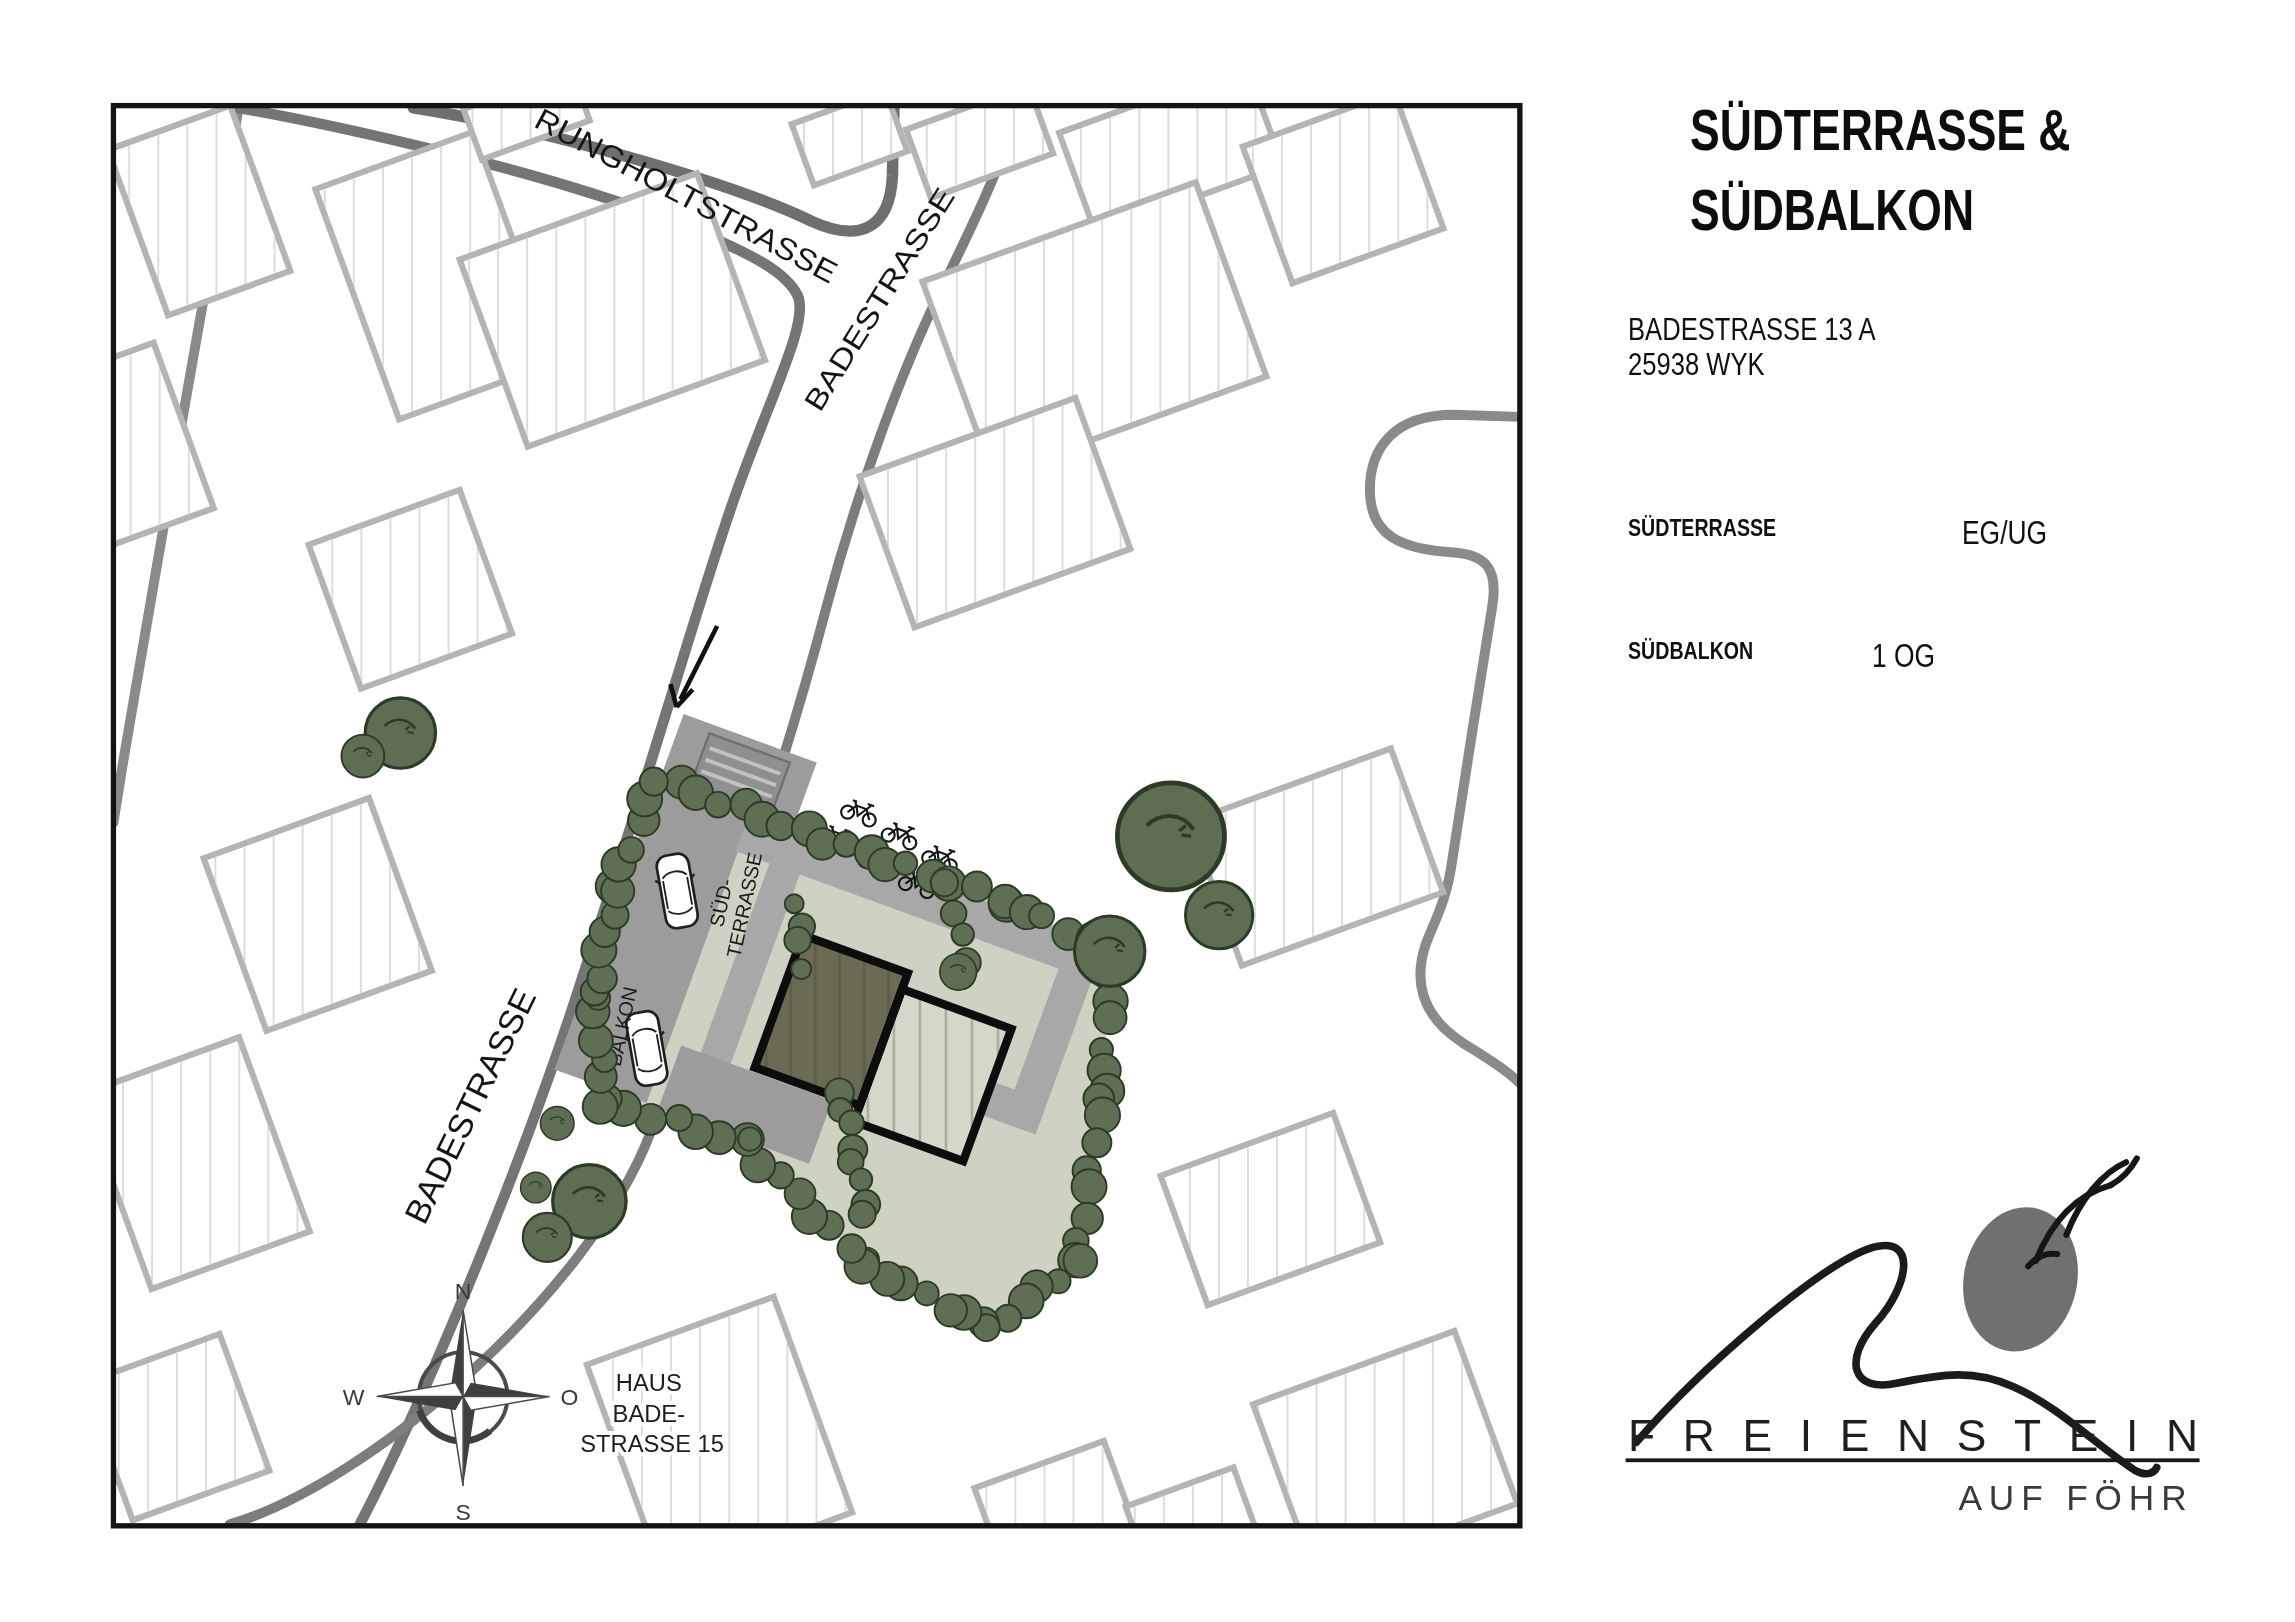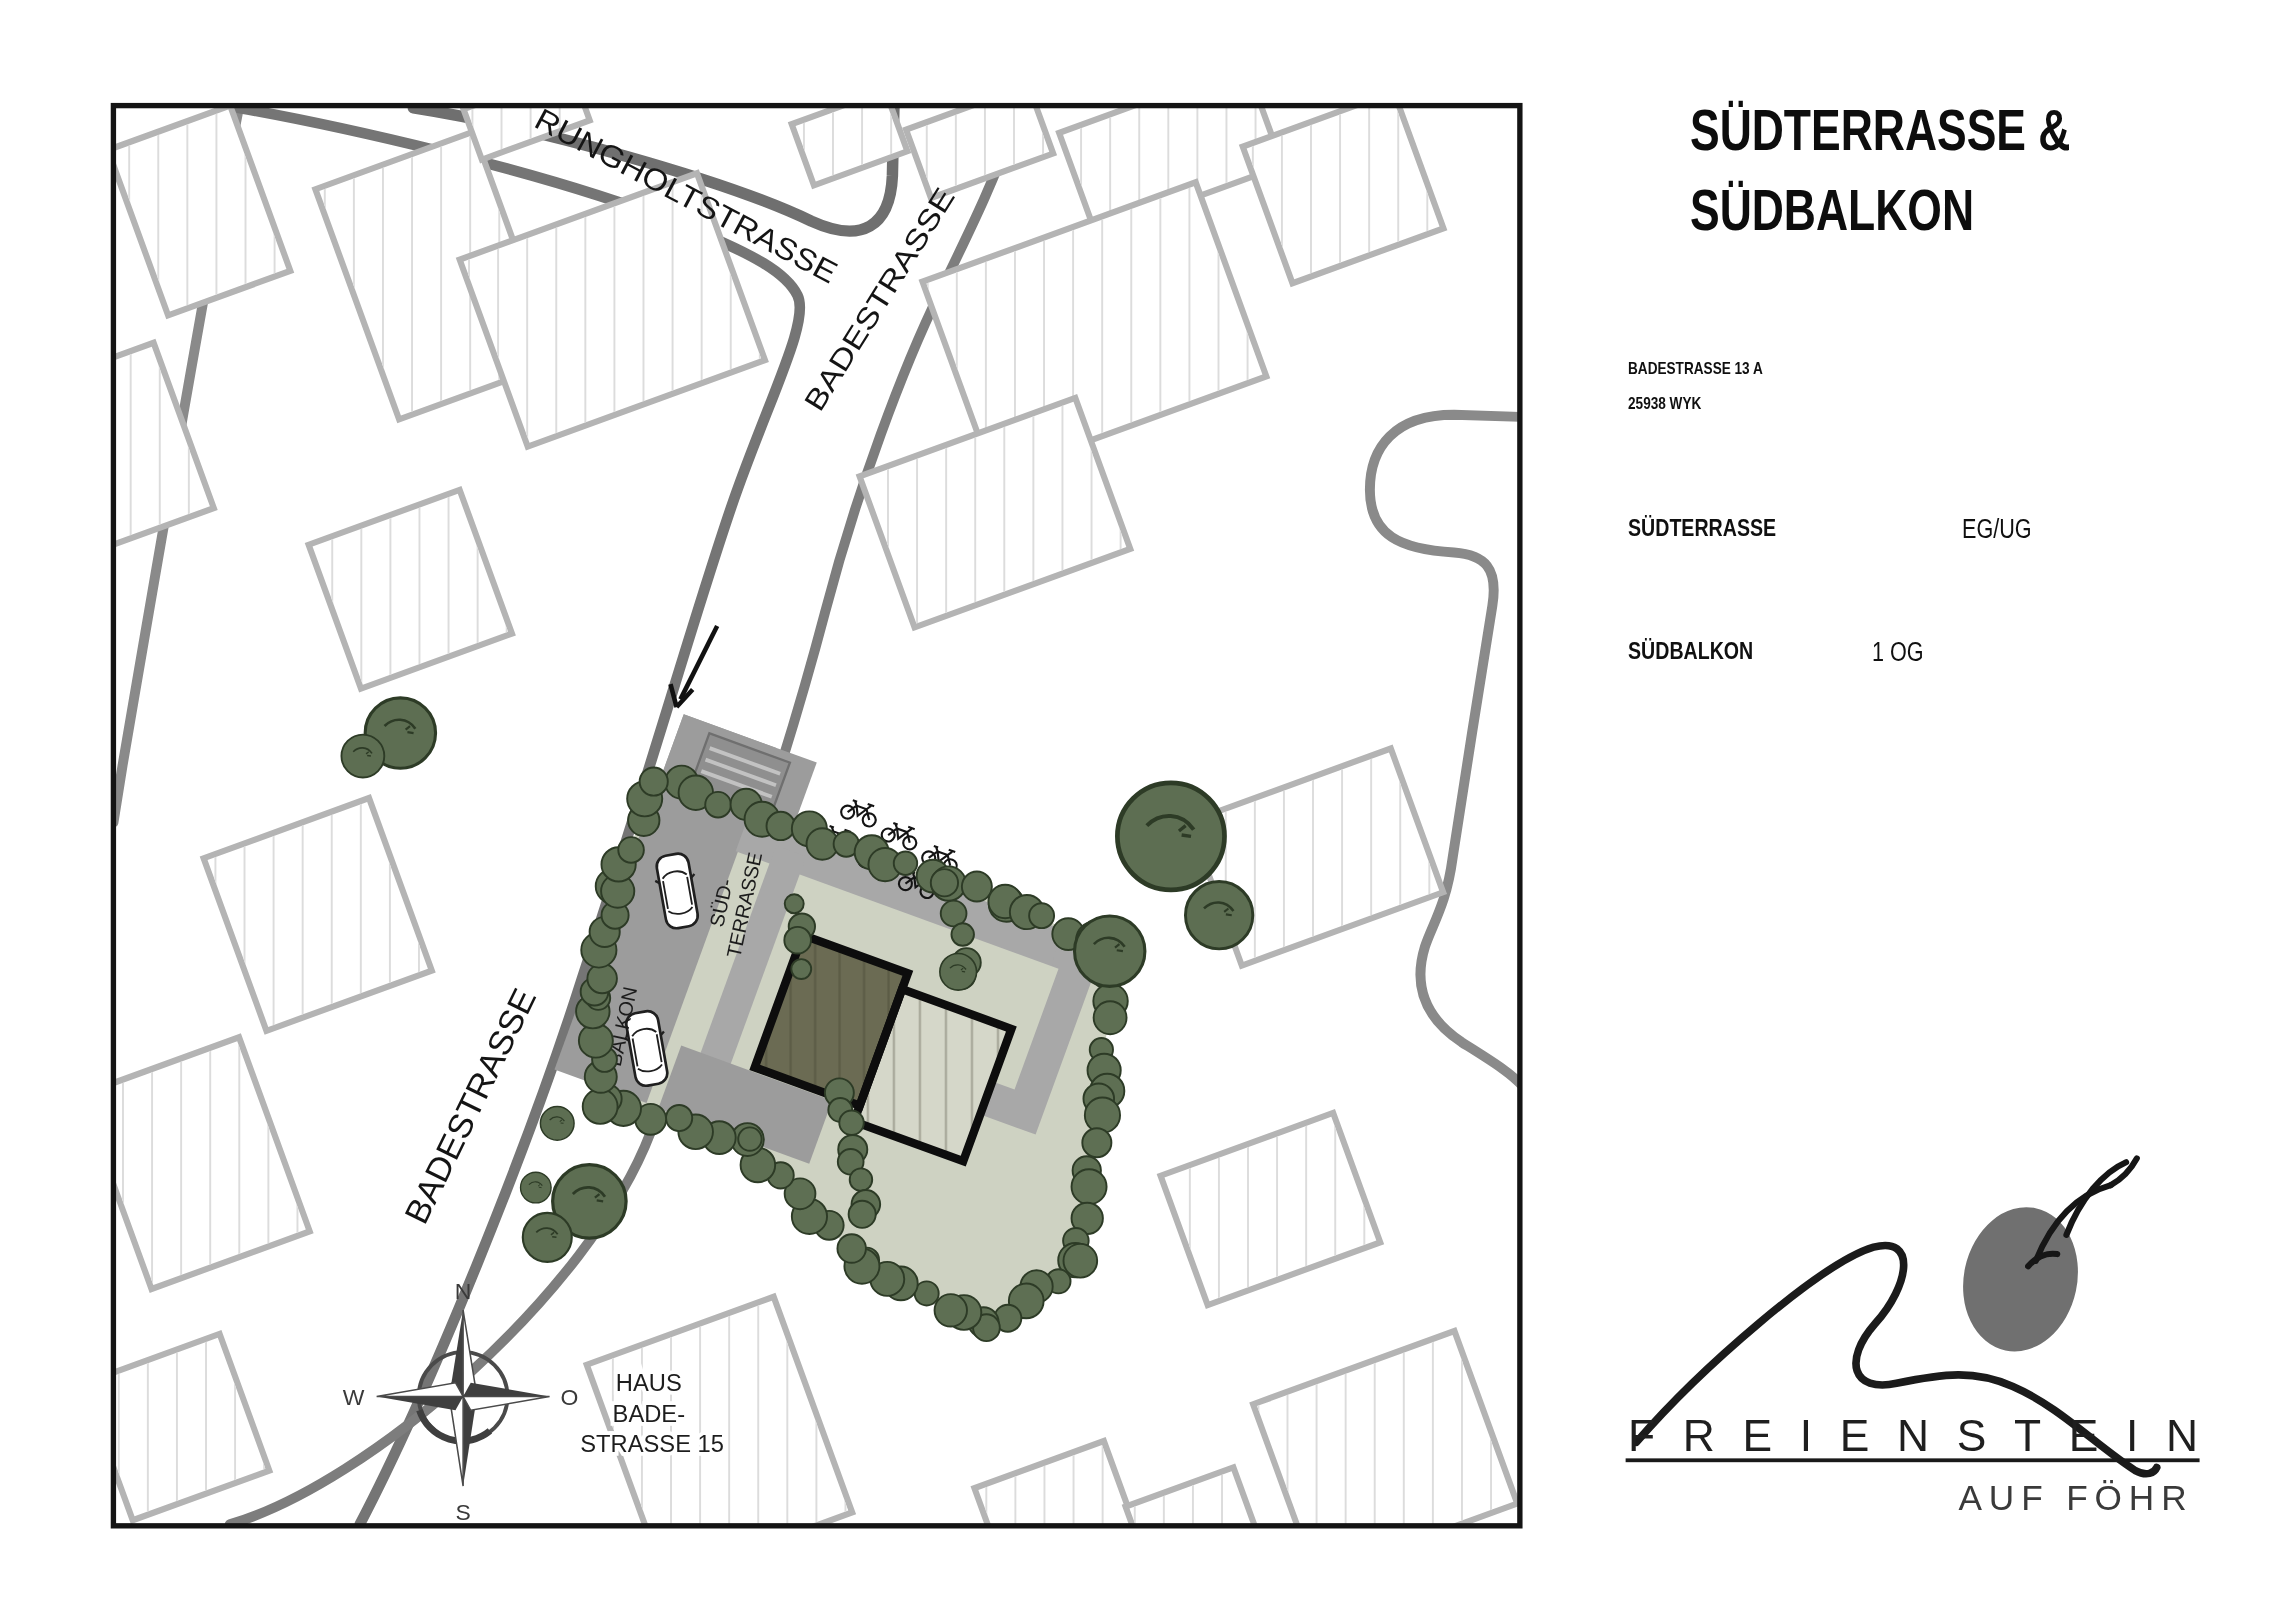--- a/index.html
+++ b/index.html
@@ -2,23 +2,23 @@
 <html style="font-size:12.2px"><head>
 <meta charset="utf-8">
 <style>
   html,body{margin:0;padding:0;background:#fff;}
   body{width:2295px;height:1623px;position:relative;font-family:"Liberation Sans",sans-serif;overflow:hidden;}
   svg text{font-family:"Liberation Sans",sans-serif;}
   .abs{position:absolute;}
   .cond{display:inline-block;transform:scaleX(.78);transform-origin:0 50%;white-space:nowrap;}
   .cond8{display:inline-block;transform:scaleX(.8);transform-origin:0 50%;white-space:nowrap;}
   #title{left:1690px;top:90px;font-size:57px;font-weight:700;line-height:80px;color:#0d0d0d;letter-spacing:0;}
-  #address{left:1628px;top:312px;font-size:17px;font-weight:700;line-height:35px;color:#101010;margin-top:39px;}
+  #address{left:1628px;top:312px;font-size:32px;font-weight:400;line-height:35px;color:#101010;}
   .unitname{font-size:24.5px;color:#101010;font-weight:bold;}
-  .unitfloor{font-size:27px;color:#101010;}
+  .unitfloor{font-size:33px;color:#101010;}
   #map-svg{left:0;top:0;}
   #logo-svg{left:1569px;top:1094px;}
 </style>
 </head>
 <body>
 
 <svg id="map-svg" class="abs" width="1569" height="1623" viewBox="0 0 2050 2121">
   <defs>
     <clipPath id="frameclip">
         <rect x="148" y="138" width="1838" height="1856"></rect>

